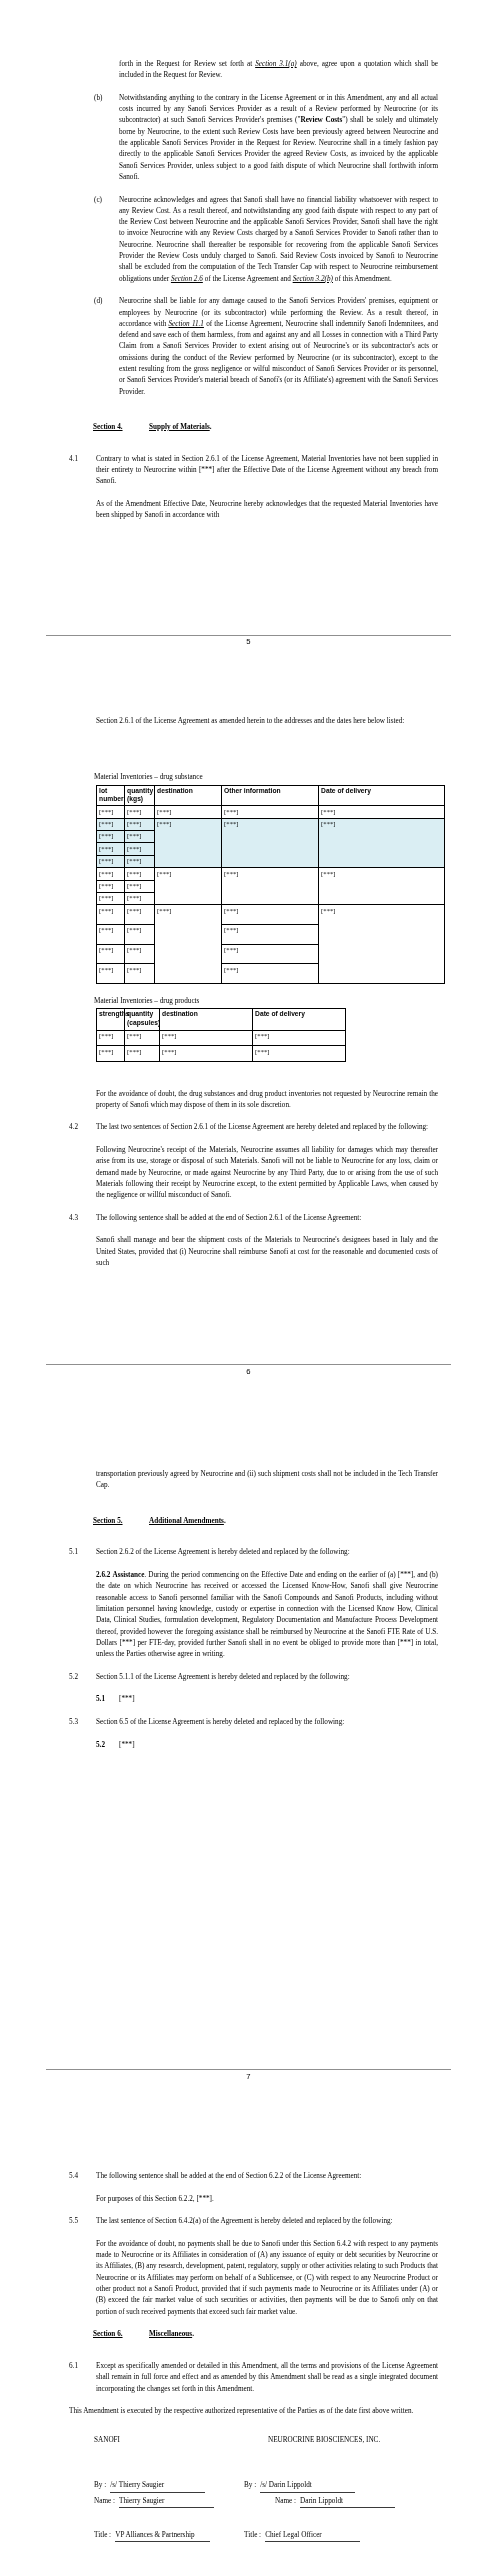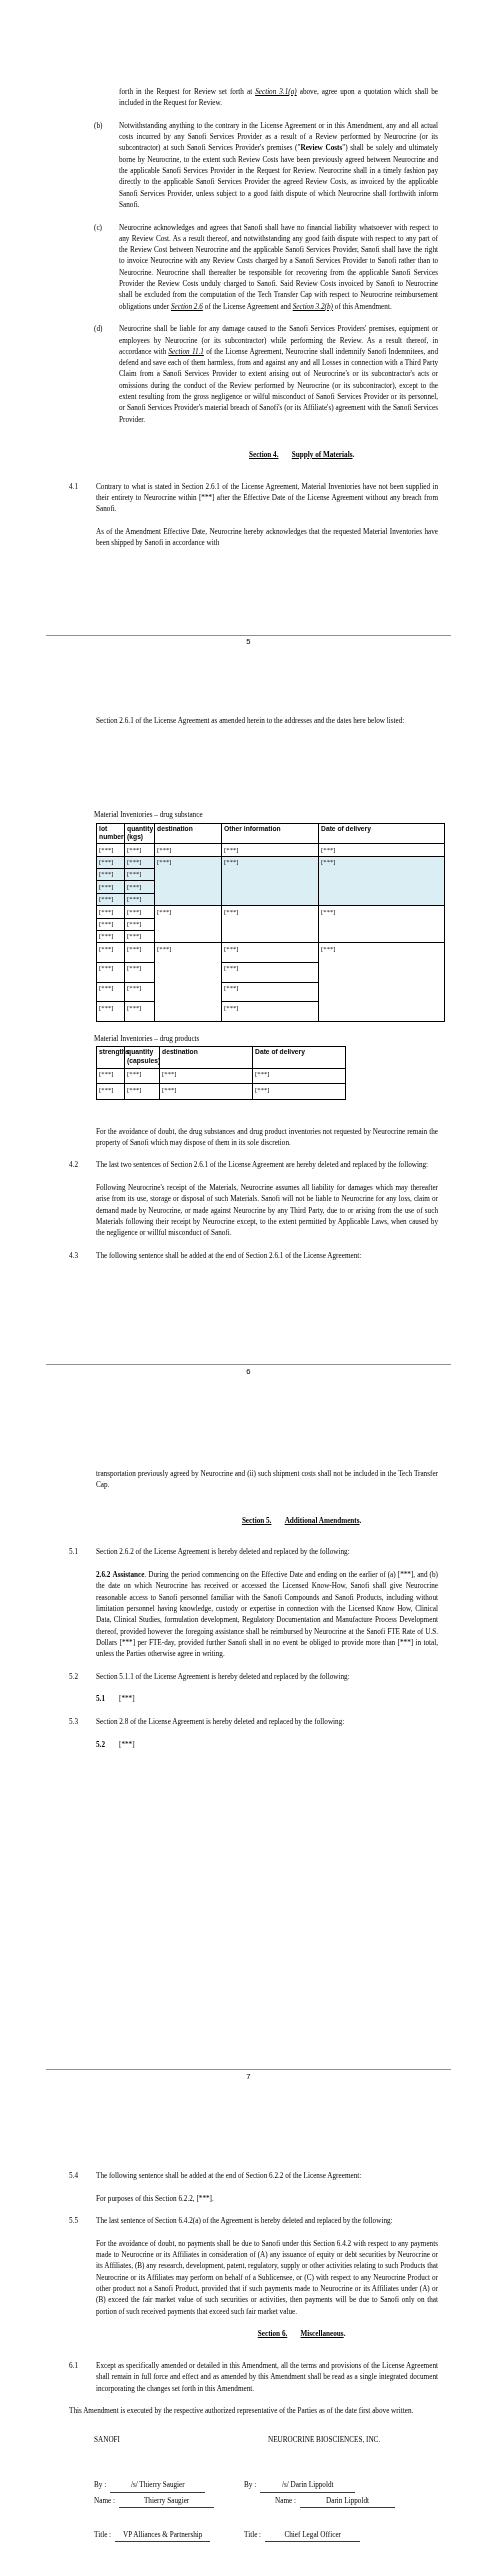--- a/index.html
+++ b/index.html
@@ -6,21 +6,21 @@
   html, body { background: #ffffff; }
   body {
     width: 497px;
     color: #000;
     font-family: "Liberation Serif", serif;
     font-size: 7.2px;
     line-height: 11.3px;
   }
   .doc { width: 497px; background: #fff; }
   .page { position: relative; width: 497px; overflow: hidden; background: #fff; }
-  #page5 { height: 650px; padding-top: 87px; }
+  #page5 { height: 650px; padding-top: 59px; }
   #page6 { height: 726px; padding-top: 66px; }
   #page7 { height: 705px; padding-top: 93px; }
   #page8 { height: 732px; padding-top: 90px; }
 
   p { margin: 0; }
   .block { margin-bottom: 11.3px; }
 
   
   .para2 { margin-left: 119px; width: 319px; text-align: justify; }
   .quote1 { margin-left: 96px; width: 342px; text-align: justify; }
@@ -30,32 +30,32 @@
   .plabel { width: 25px; flex: none; }
   .lpara .ptext { width: 319px; text-align: justify; }
 
   .npara { display: flex; margin-left: 69px; width: 369px; }
   .pnum { width: 27px; flex: none; }
   .npara .ptext { width: 342px; text-align: justify; }
 
   .qpara { display: flex; margin-left: 96px; width: 342px; }
   .qnum { width: 23px; flex: none; font-weight: 700; }
 
-  .heading { margin: 24px 0 20.6px 93px; font-weight: 700; text-align: center; }
+  .heading { margin: 24px 0 20.6px 93px; font-weight: 700; }
   .heading.tight { margin-top: 9.3px; }
   .hnum { display: inline-block; min-width: 56px; text-decoration: underline; }
   .htitle { text-decoration: underline; }
 
   .rb { font-weight: 700; }
   .ri { font-style: italic; }
   .ru { text-decoration: underline; }
 
   
   .tbl-caption { margin-left: 94px; margin-bottom: 1px; }
-  .cap1 { margin-top: 83px; }
+  .cap1 { margin-top: 45px; }
   .cap2 { margin-top: 12px; }
   table.doc-table { border-collapse: collapse; margin-left: 96px; table-layout: fixed; border: 1px solid #000; }
   .doc-table th {
     font-family: "Liberation Sans", sans-serif;
     font-weight: 700; font-size: 6.7px; line-height: 8.2px;
     text-align: left; vertical-align: top;
     border: 0.5px solid #000; padding: 1.5px 2.1px;
   }
   .doc-table td {
     font-size: 6.7px; line-height: 8.2px;
@@ -82,21 +82,21 @@
 
   
   .sig { margin-left: 94px; width: 355px; }
   .sig-row { display: flex; }
   .sig-col { width: 150px; }
   .sig-col.right { flex: 1; }
   .sig-companies { margin-top: 17.5px; gap: 24px; }
   .sig-by { margin-top: 34px; }
   .sig-name { margin-top: 3px; gap: 31px; }
   .sig-title { margin-top: 22px; }
-  .sig-value { display: inline-block; min-width: 95px; border-bottom: 0.5px solid #3a3a3a; margin-left: 4.1px; text-align: center; }
+  .sig-value { display: inline-block; min-width: 95px; border-bottom: 0.5px solid #3a3a3a; margin-left: 4.1px; }
 
   
   .pfoot {
     position: absolute; left: 46px; width: 405px; text-align: center;
     font-family: "Liberation Sans", sans-serif; font-size: 7.7px; line-height: 9.3px;
   }
   .pline { height: 1px; background: #8f8f8f; margin-bottom: 1.5px; }
   #page5 .pfoot { bottom: 3.6px; }
   #page6 .pfoot { bottom: 0; }
   #page7 .pfoot { bottom: 0; }
@@ -255,20 +255,21 @@
       <p class="ptext"><span>The last two sentences of Section 2.6.1 of the License Agreement are hereby deleted and replaced by the following:</span></p>
     </div>
 
     <p class="quote1 block"><span>Following Neurocrine's receipt of the Materials, Neurocrine assumes all liability for damages which may thereafter arise from its use, storage or disposal of such Materials. Sanofi will not be liable to Neurocrine for any loss, claim or demand made by Neurocrine, or made against Neurocrine by any Third Party, due to or arising from the use of such Materials following their receipt by Neurocrine except, to the extent permitted by Applicable Laws, when caused by the negligence or willful misconduct of Sanofi.</span></p>
 
     <div class="npara block">
       <span class="pnum">4.3</span>
       <p class="ptext"><span>The following sentence shall be added at the end of Section 2.6.1 of the License Agreement:</span></p>
     </div>
 
+    <p class="quote1 block"><span>Sanofi shall manage and bear the shipment costs of the Materials to Neurocrine's designees based in Italy and the United States, provided that (i) Neurocrine shall reimburse Sanofi at cost for the reasonable and documented costs of such</span></p>
 
     <footer class="pfoot">
       <div class="pline"></div>
       <div>6</div>
     </footer>
   </section>
 
   <section class="page" id="page7">
     <p class="quote1 block"><span>transportation previously agreed by Neurocrine and (ii) such shipment costs shall not be included in the Tech Transfer Cap.</span></p>
 
@@ -288,21 +289,21 @@
       <p class="ptext"><span>Section 5.1.1 of the License Agreement is hereby deleted and replaced by the following:</span></p>
     </div>
 
     <div class="qpara block">
       <span class="qnum">5.1</span>
       <span>[***]</span>
     </div>
 
     <div class="npara block">
       <span class="pnum">5.3</span>
-      <p class="ptext"><span>Section 2.8 of the License Agreement is hereby deleted and replaced by the following:</span></p>
+      <p class="ptext"><span>Section 6.5 of the License Agreement is hereby deleted and replaced by the following:</span></p>
     </div>
 
     <div class="qpara block">
       <span class="qnum">5.2</span>
       <span>[***]</span>
     </div>
 
     <footer class="pfoot">
       <div class="pline"></div>
       <div>7</div>

